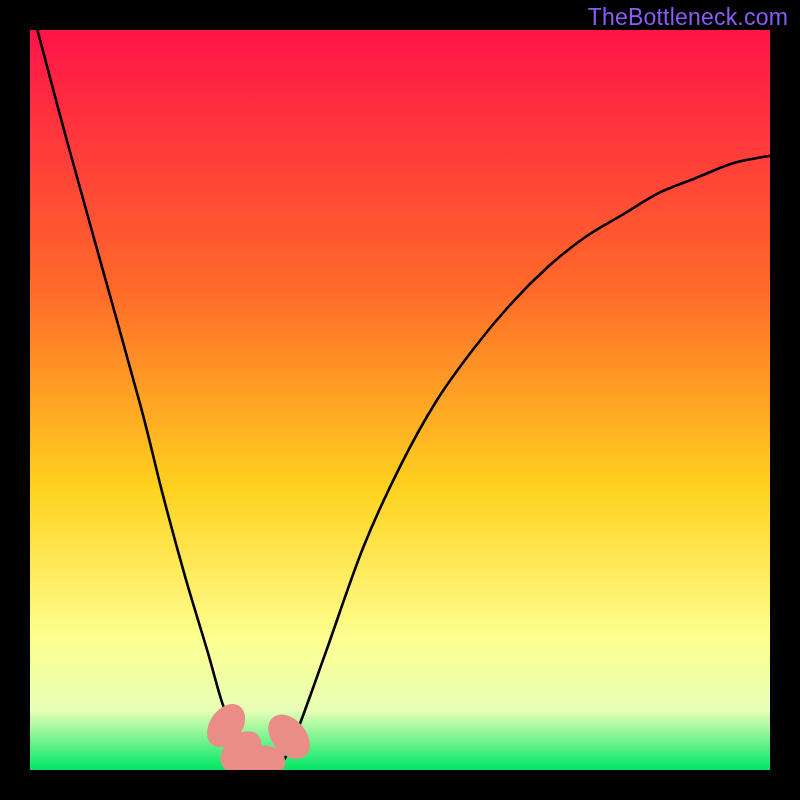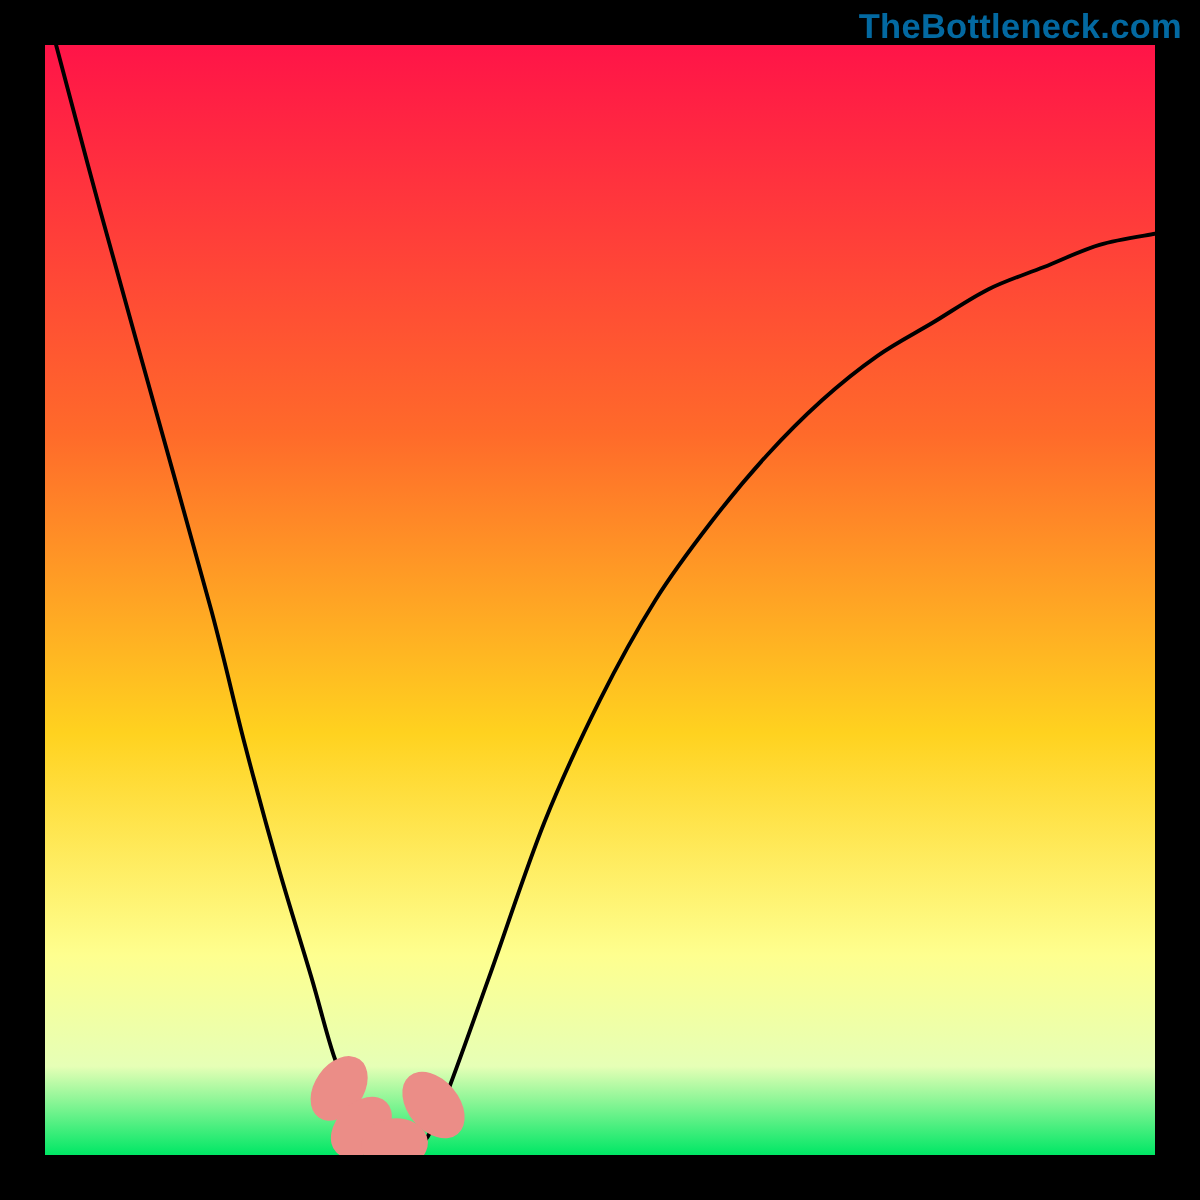--- a/index.html
+++ b/index.html
@@ -21,24 +21,24 @@
   }
   .frame svg {
     display: block;
     width: 740px;
     height: 740px;
   }
   .watermark {
     position: absolute;
     top: 4px;
     right: 12px;
-    color: #0369a1;
+    color: #8b5cf6;
     font-size: 23px;
     letter-spacing: 0.2px;
-    font-weight: 700;
+    font-weight: 400;
     user-select: none;
   }
 </style>
 </head>
 <body>
 
 <div class="frame">
   <svg id="chart-svg" viewBox="0 0 740 740" preserveAspectRatio="none">
     <defs>
       <linearGradient id="heat" x1="0" y1="0" x2="0" y2="1">

